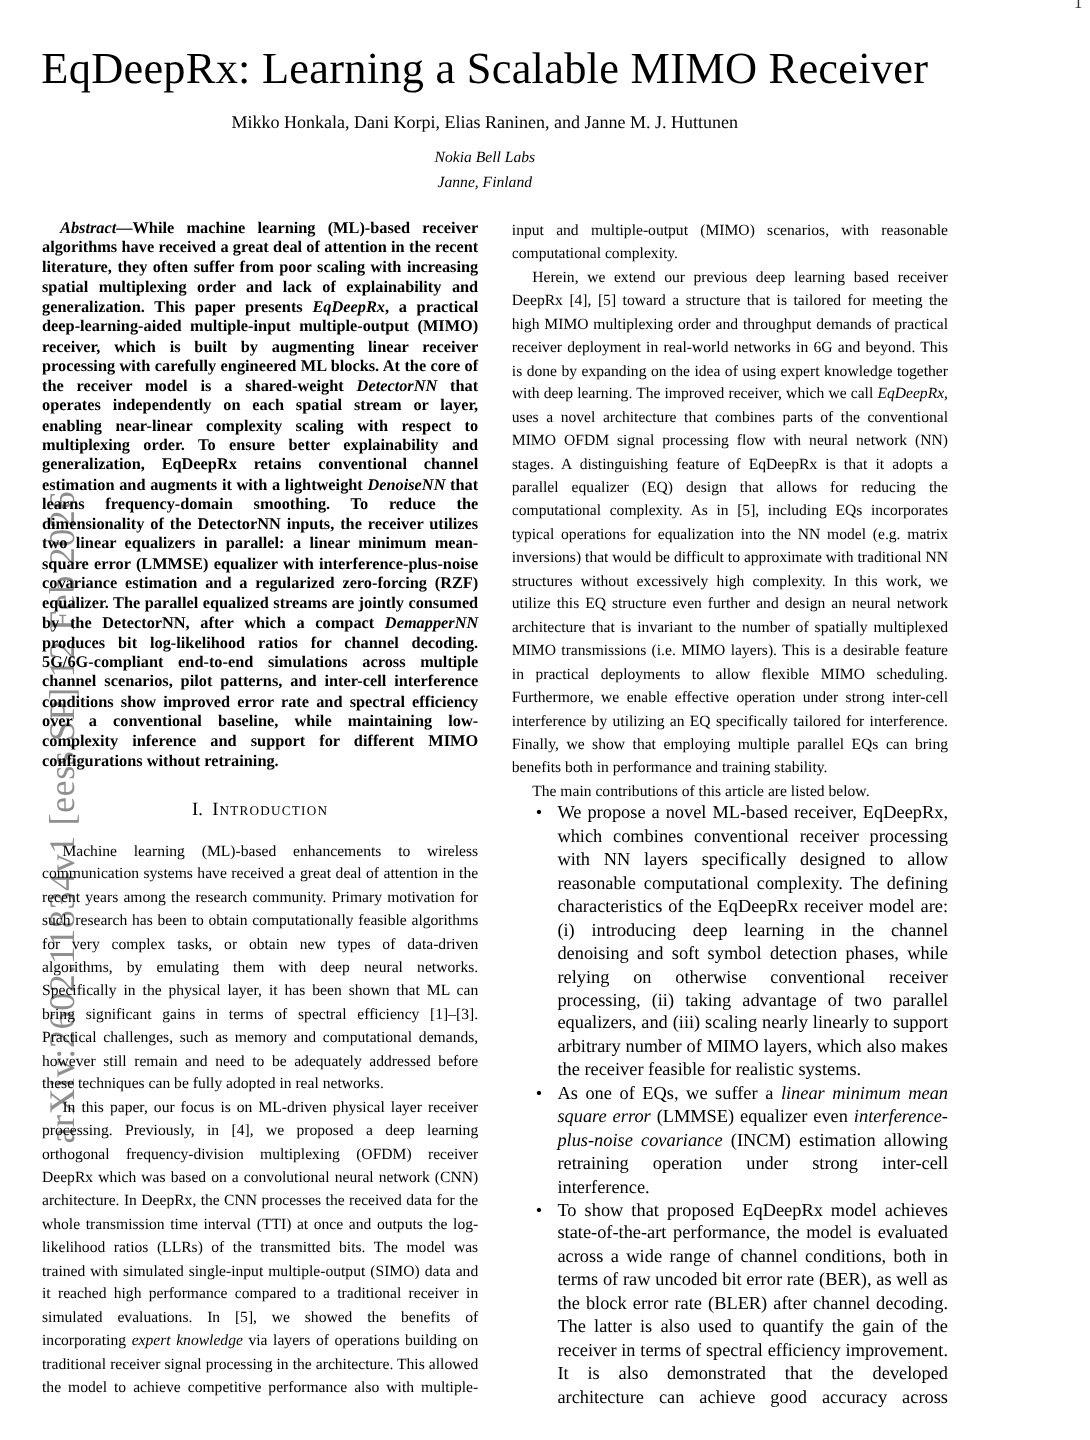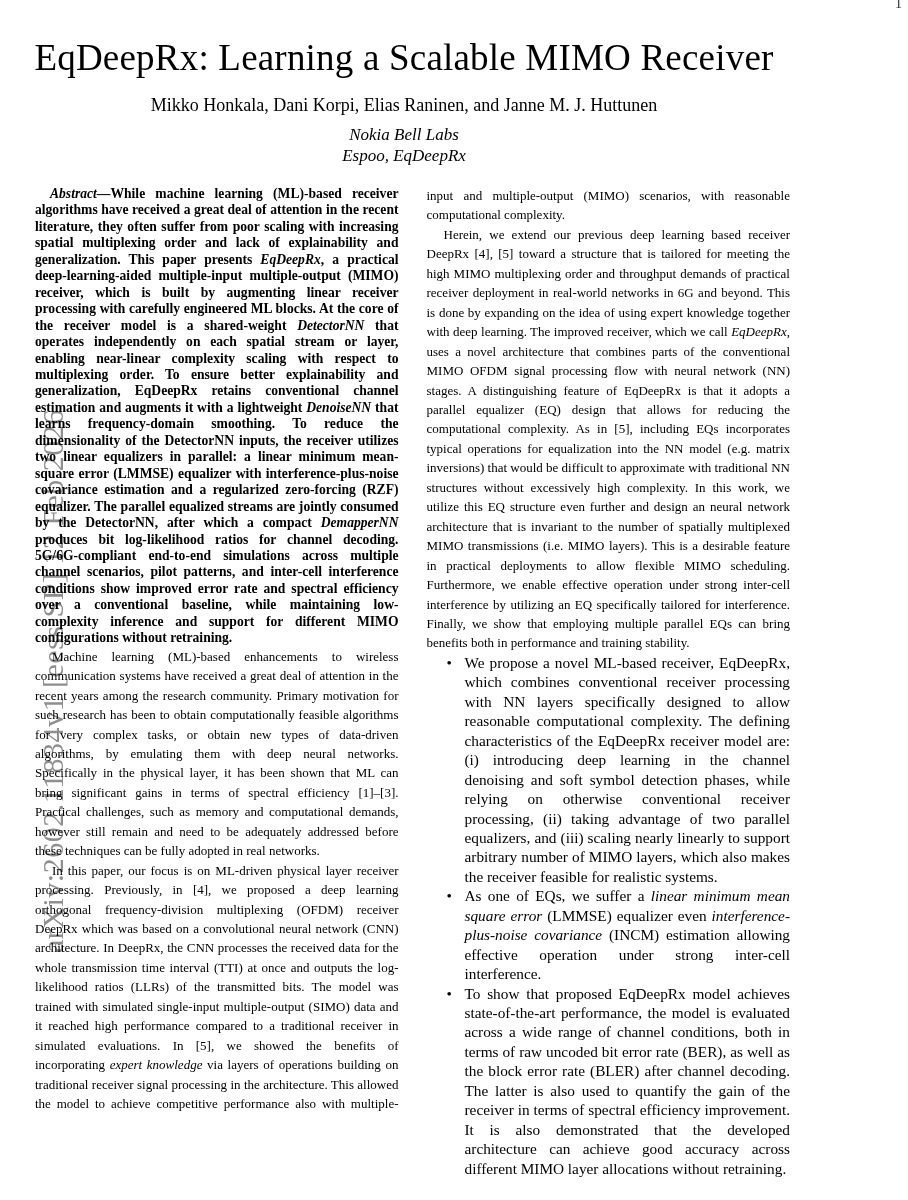--- a/index.html
+++ b/index.html
@@ -25,22 +25,22 @@
     letter-spacing: 0.5px;
   }
 
   .content { position: absolute; top: 0; left: 0; width: 808px; height: 1200px; }
 
   header { text-align: center; }
   h1.title {
     margin: 36px 30px 16px 30px;
     font-size: 37px; font-weight: normal; letter-spacing: 0.2px;
   }
-  .authors { font-size: 18px; margin-bottom: 8px; }
-  .affil { font-size: 17px; font-style: italic; line-height: 21px; }
+  .authors { font-size: 15px; margin-bottom: 8px; }
+  .affil { font-size: 13px; font-style: italic; line-height: 21px; }
 
   .columns {
     display: flex; gap: 28px;
     padding: 20px 18px 0 35px;
     height: 1014px; overflow: hidden;
   }
   .col { flex: 1 1 0; min-width: 0; overflow: hidden; }
 
   p { margin: 0; }
   .abstract {
@@ -81,39 +81,41 @@
   <div class="page-number">1</div>
 
   <div class="watermark">arXiv:2602.11834v1  [eess.SP]  12 Feb 2026</div>
 
   <div class="content">
 
     <header>
       <h1 class="title">EqDeepRx: Learning a Scalable MIMO Receiver</h1>
       <div class="authors">Mikko Honkala, Dani Korpi, Elias Raninen, and Janne M. J. Huttunen</div>
       <div class="affil">Nokia Bell Labs</div>
-      <div class="affil">Espoo, EqDeepRx</div>
+      <div class="affil">Janne, Finland</div>
     </header>
 
     <div class="columns">
 
       <div class="col">
         <p class="abstract"><span class="i">Abstract</span><span>—While machine learning (ML)-based receiver algorithms have received a great deal of attention in the recent literature, they often suffer from poor scaling with increasing spatial multiplexing order and lack of explainability and generalization. This paper presents </span><span class="i">EqDeepRx</span><span>, a practical deep-learning-aided multiple-input multiple-output (MIMO) receiver, which is built by augmenting linear receiver processing with carefully engineered ML blocks. At the core of the receiver model is a shared-weight </span><span class="i">DetectorNN</span><span> that operates independently on each spatial stream or layer, enabling near-linear complexity scaling with respect to multiplexing order. To ensure better explainability and generalization, EqDeepRx retains conventional channel estimation and augments it with a lightweight </span><span class="i">DenoiseNN</span><span> that learns frequency-domain smoothing. To reduce the dimensionality of the DetectorNN inputs, the receiver utilizes two linear equalizers in parallel: a linear minimum mean-square error (LMMSE) equalizer with interference-plus-noise covariance estimation and a regularized zero-forcing (RZF) equalizer. The parallel equalized streams are jointly consumed by the DetectorNN, after which a compact </span><span class="i">DemapperNN</span><span> produces bit log-likelihood ratios for channel decoding. 5G/6G-compliant end-to-end simulations across multiple channel scenarios, pilot patterns, and inter-cell interference conditions show improved error rate and spectral efficiency over a conventional baseline, while maintaining low-complexity inference and support for different MIMO configurations without retraining.</span></p>
 
+        <h2 class="section-heading"><span>I.</span>&nbsp;&nbsp;<span class="sc">Introduction</span></h2>
 
         <p class="body indent"><span>Machine learning (ML)-based enhancements to wireless communication systems have received a great deal of attention in the recent years among the research community. Primary motivation for such research has been to obtain computationally feasible algorithms for very complex tasks, or obtain new types of data-driven algorithms, by emulating them with deep neural networks. Specifically in the physical layer, it has been shown that ML can bring significant gains in terms of spectral efficiency [1]–[3]. Practical challenges, such as memory and computational demands, however still remain and need to be adequately addressed before these techniques can be fully adopted in real networks.</span></p>
         <p class="body indent cont-last"><span>In this paper, our focus is on ML-driven physical layer receiver processing. Previously, in [4], we proposed a deep learning orthogonal frequency-division multiplexing (OFDM) receiver DeepRx which was based on a convolutional neural network (CNN) architecture. In DeepRx, the CNN processes the received data for the whole transmission time interval (TTI) at once and outputs the log-likelihood ratios (LLRs) of the transmitted bits. The model was trained with simulated single-input multiple-output (SIMO) data and it reached high performance compared to a traditional receiver in simulated evaluations. In [5], we showed the benefits of incorporating </span><span class="i">expert knowledge</span><span> via layers of operations building on traditional receiver signal processing in the architecture. This allowed the model to achieve competitive performance also with multiple-</span></p>
       </div>
 
       <div class="col">
         <p class="body"><span>input and multiple-output (MIMO) scenarios, with reasonable computational complexity.</span></p>
         <p class="body indent"><span>Herein, we extend our previous deep learning based receiver DeepRx [4], [5] toward a structure that is tailored for meeting the high MIMO multiplexing order and throughput demands of practical receiver deployment in real-world networks in 6G and beyond. This is done by expanding on the idea of using expert knowledge together with deep learning. The improved receiver, which we call </span><span class="i">EqDeepRx</span><span>, uses a novel architecture that combines parts of the conventional MIMO OFDM signal processing flow with neural network (NN) stages. A distinguishing feature of EqDeepRx is that it adopts a parallel equalizer (EQ) design that allows for reducing the computational complexity. As in [5], including EQs incorporates typical operations for equalization into the NN model (e.g. matrix inversions) that would be difficult to approximate with traditional NN structures without excessively high complexity. In this work, we utilize this EQ structure even further and design an neural network architecture that is invariant to the number of spatially multiplexed MIMO transmissions (i.e. MIMO layers). This is a desirable feature in practical deployments to allow flexible MIMO scheduling. Furthermore, we enable effective operation under strong inter-cell interference by utilizing an EQ specifically tailored for interference. Finally, we show that employing multiple parallel EQs can bring benefits both in performance and training stability.</span></p>
+        <p class="body indent"><span>The main contributions of this article are listed below.</span></p>
 
         <ul class="contribs">
           <li><span>We propose a novel ML-based receiver, EqDeepRx, which combines conventional receiver processing with NN layers specifically designed to allow reasonable computational complexity. The defining characteristics of the EqDeepRx receiver model are: (i) introducing deep learning in the channel denoising and soft symbol detection phases, while relying on otherwise conventional receiver processing, (ii) taking advantage of two parallel equalizers, and (iii) scaling nearly linearly to support arbitrary number of MIMO layers, which also makes the receiver feasible for realistic systems.</span></li>
-          <li><span>As one of EQs, we suffer a </span><span class="i">linear minimum mean square error</span><span> (LMMSE) equalizer even </span><span class="i">interference-plus-noise covariance</span><span> (INCM) estimation allowing effective operation under strong inter-cell interference.</span></li>
+          <li><span>As one of EQs, we suffer a </span><span class="i">linear minimum mean square error</span><span> (LMMSE) equalizer even </span><span class="i">interference-plus-noise covariance</span><span> (INCM) estimation allowing retraining operation under strong inter-cell interference.</span></li>
           <li><span>To show that proposed EqDeepRx model achieves state-of-the-art performance, the model is evaluated across a wide range of channel conditions, both in terms of raw uncoded bit error rate (BER), as well as the block error rate (BLER) after channel decoding. The latter is also used to quantify the gain of the receiver in terms of spectral efficiency improvement. It is also demonstrated that the developed architecture can achieve good accuracy across different MIMO layer allocations without retraining.</span></li>
         </ul>
       </div>
 
     </div>
   </div>
 </div>
 
 </body></html>

